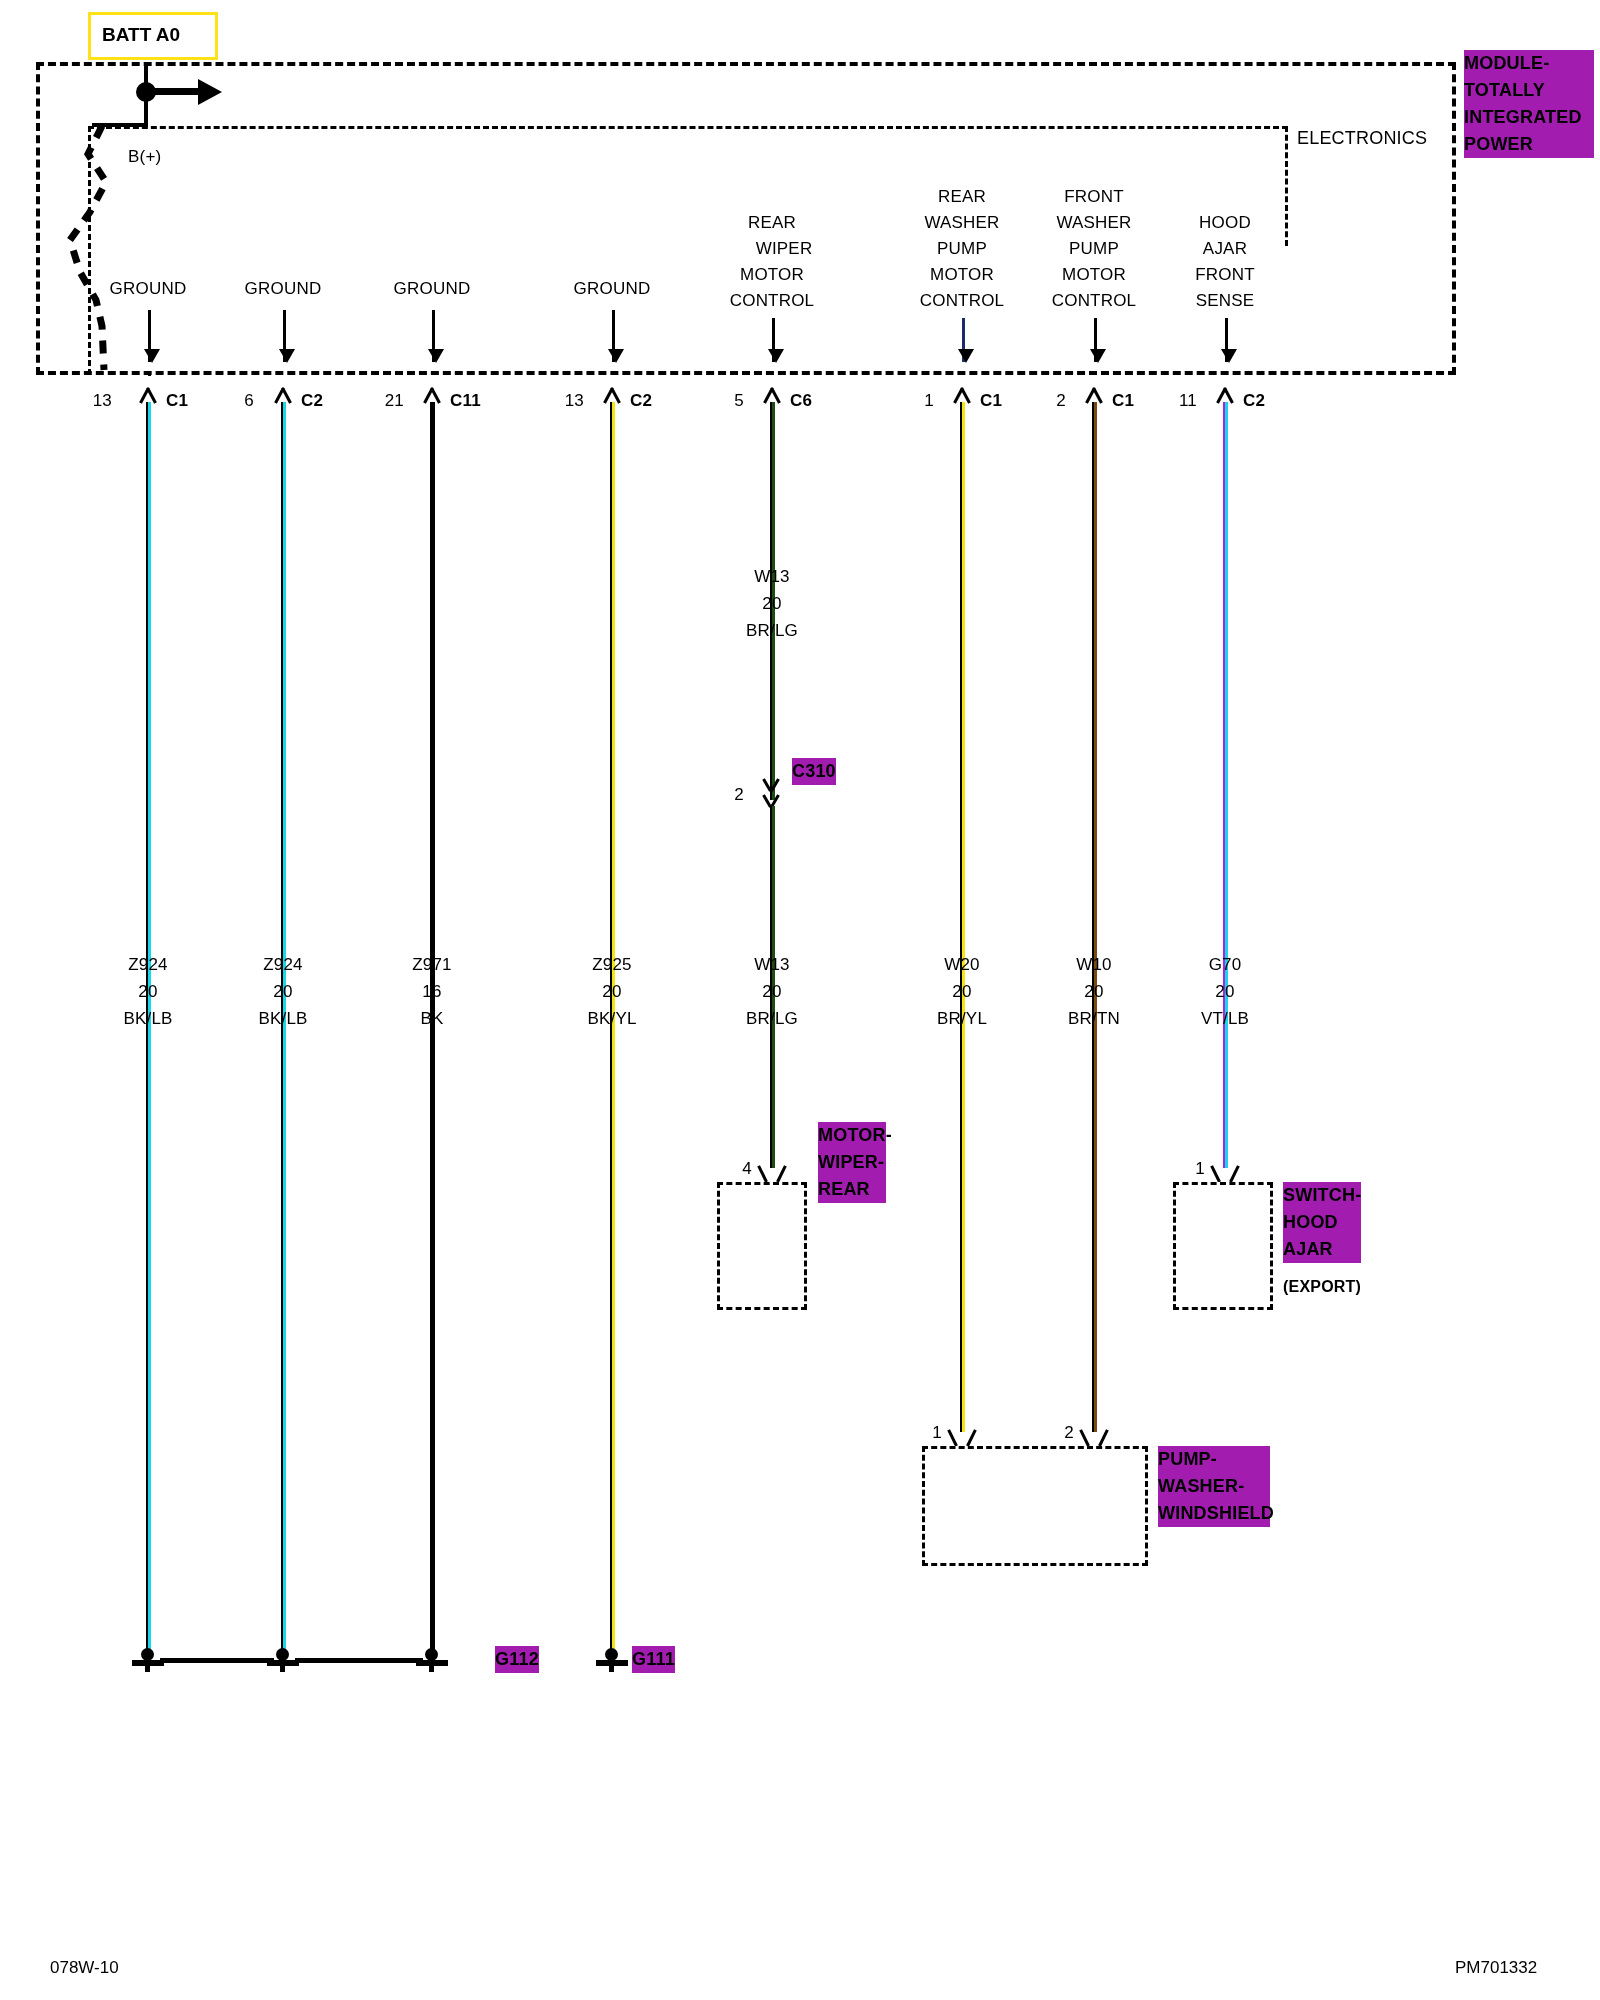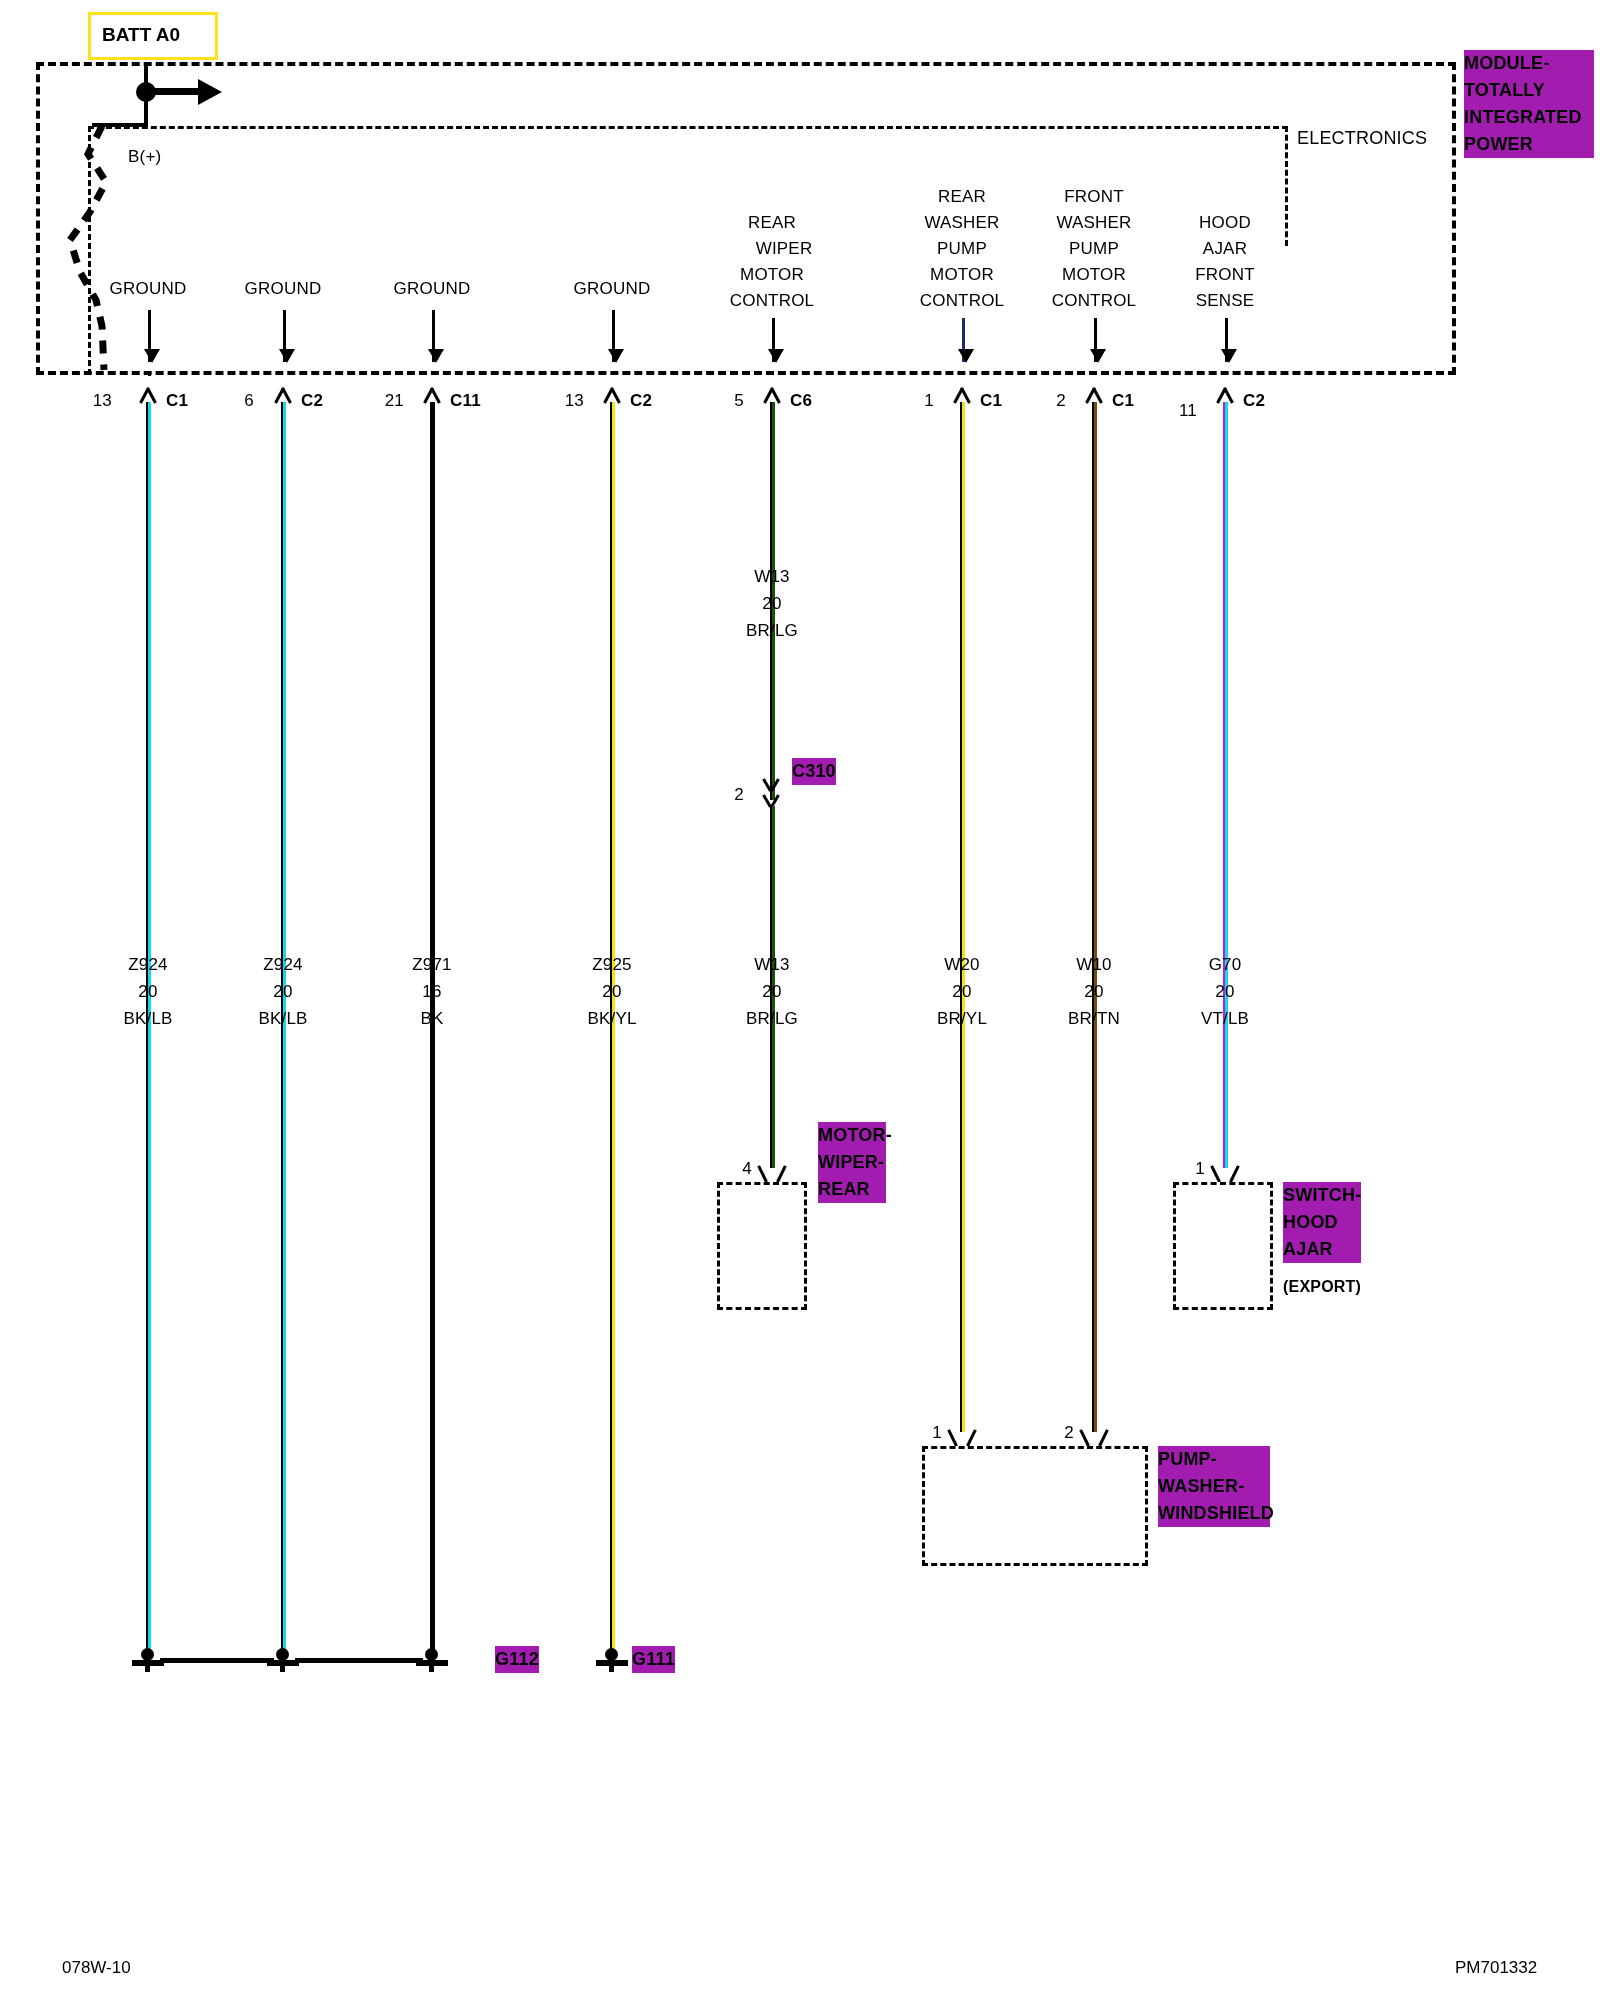--- a/index.html
+++ b/index.html
@@ -314,21 +314,21 @@
 
   <div class="lbl c" style="left:1225px;top:212px;">HOOD</div>
   <div class="lbl c" style="left:1225px;top:238px;">AJAR</div>
   <div class="lbl c" style="left:1225px;top:264px;">FRONT</div>
   <div class="lbl c" style="left:1225px;top:290px;">SENSE</div>
   <div class="downarrow" style="left:1225px;top:318px;height:44px;"></div>
   <div class="ysym" style="left:1211px;top:386px;">
       <i class="l"></i>
       <i class="r"></i>
     </div>
-  <div class="lbl" style="left:1197px;top:400px;transform:translateX(-100%);text-align:center;">11</div>
+  <div class="lbl" style="left:1197px;top:390px;transform:translateX(-100%);text-align:center;">11</div>
   <div class="lbl bold" style="left:1243px;top:390px;">C2</div>
   <div class="wire" style="left:1223px;top:402px;height:766px;">
       <i class="a" id="w8a" style="background: rgb(179, 33, 224);"></i>
       <i class="b" id="w8b" style="background: rgb(25, 214, 232);"></i>
     </div>
   <div class="lbl c" style="left:1225px;top:954px;">G70</div>
   <div class="lbl c" style="left:1225px;top:981px;">20</div>
   <div class="lbl c" style="left:1225px;top:1008px;">VT/LB</div>
 
   <div class="vsym" style="left:1212px;top:1162px;">
@@ -337,16 +337,16 @@
     </div>
   <div class="lbl" style="left:1205px;top:1158px;transform:translateX(-100%);">1</div>
   <div class="compbox" style="left:1173px;top:1182px;width:100px;height:128px;"></div>
   <div class="lbl hl" style="left:1283px;top:1182px;width:78px;">
     <div>SWITCH-</div>
     <div>HOOD</div>
     <div>AJAR</div>
   </div>
   <div class="lbl bold" style="left:1283px;top:1276px;font-size:16px;background:#fff;">(EXPORT)</div>
 
-  <div class="corner" style="left:62px;top:1958px;">078W-10</div>
+  <div class="corner" style="left:50px;top:1958px;">078W-10</div>
   <div class="corner" style="left:1455px;top:1958px;">PM701332</div>
 
 </div>
 
 </body></html>

